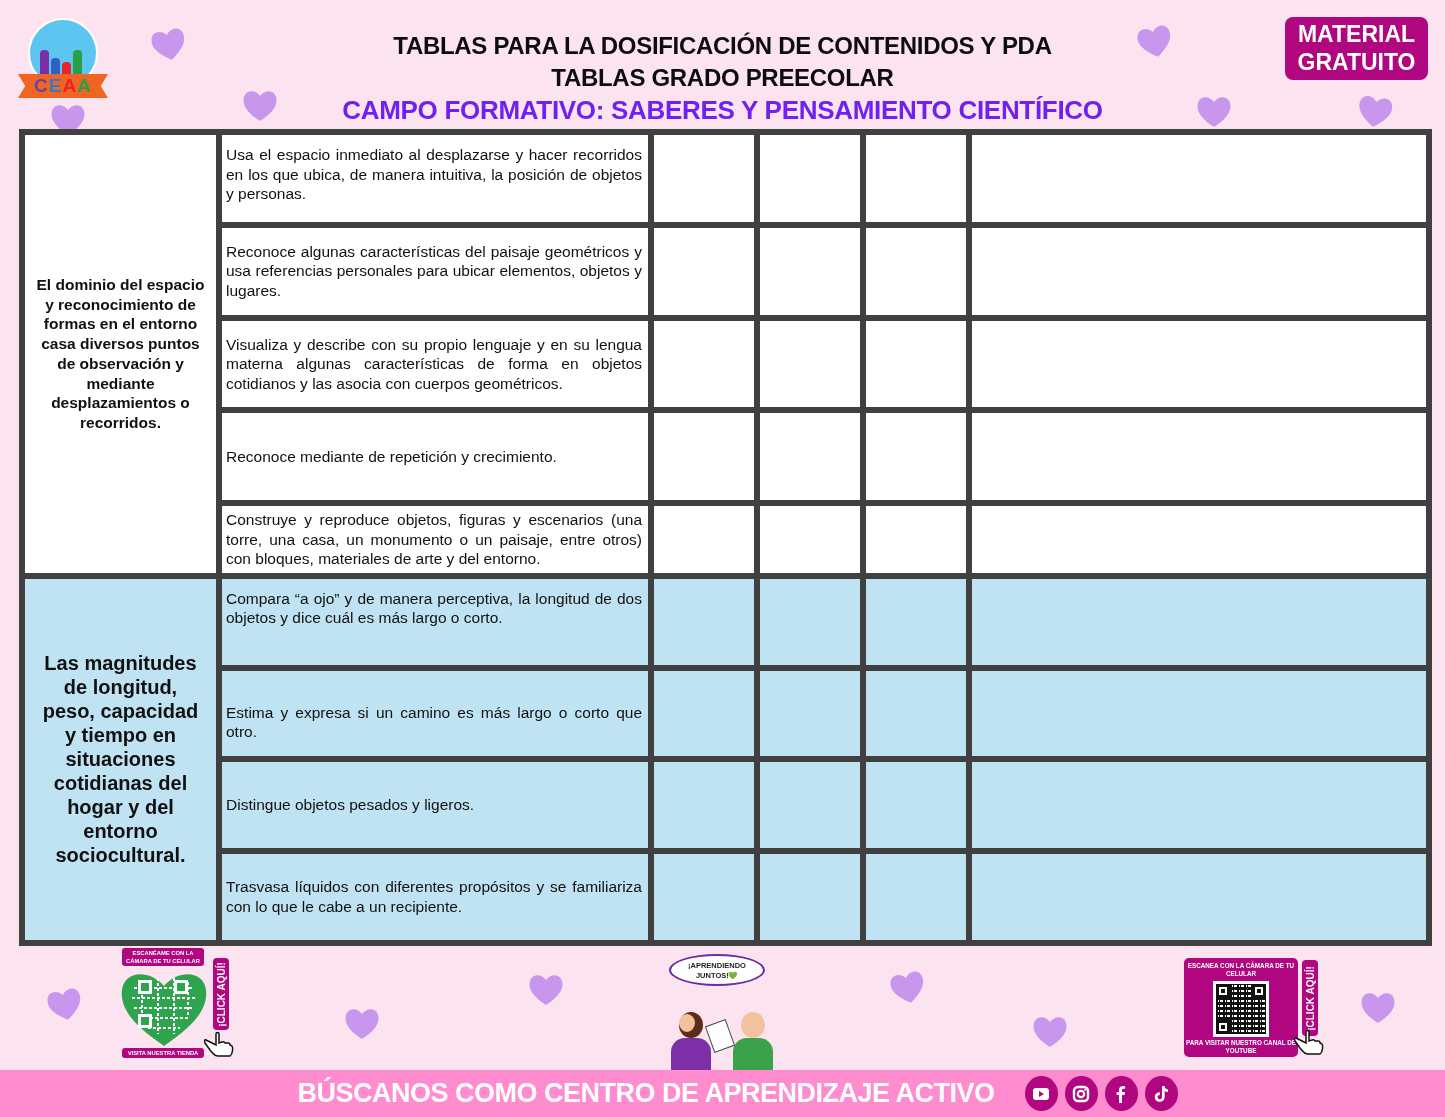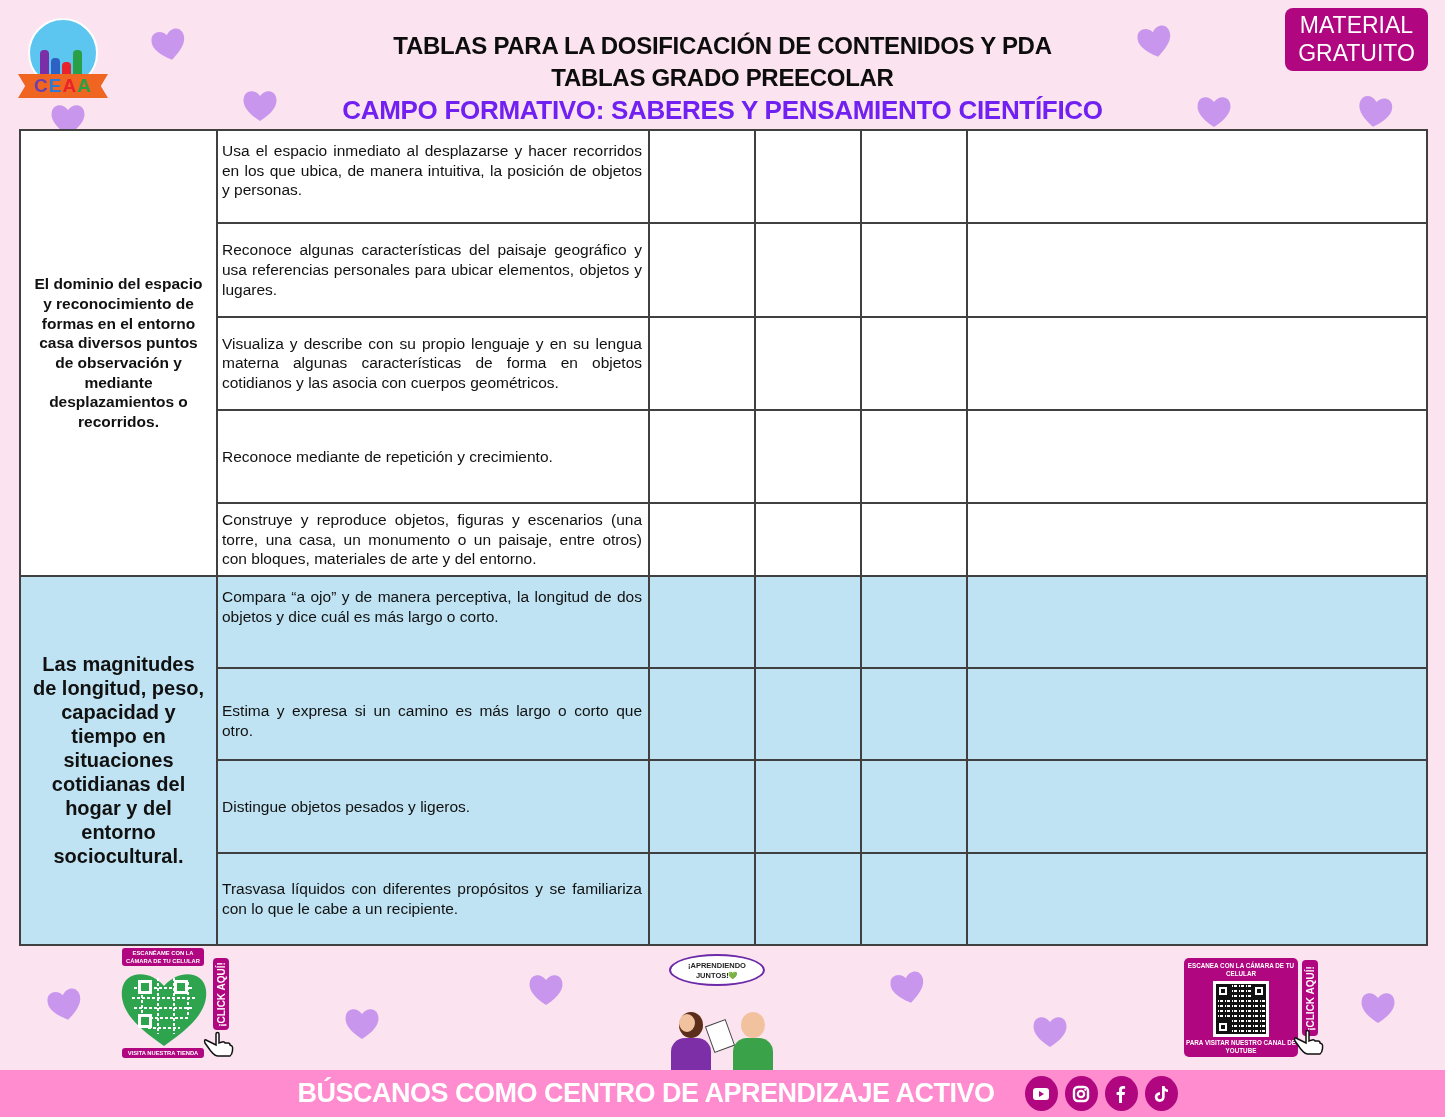--- a/index.html
+++ b/index.html
@@ -48,35 +48,35 @@
   }
   .title1, .title2 {
     font-weight: 900; font-size: 24px; line-height: 32px; color: #0d0d0d;
     letter-spacing: -0.3px;
   }
   .title3 {
     font-weight: 900; font-size: 26px; line-height: 32px; color: #7021f2;
     letter-spacing: -0.3px;
   }
   .badge {
-    position: absolute; left: 1285px; top: 8px; width: 143px; height: 63px;
+    position: absolute; left: 1285px; top: 17px; width: 143px; height: 63px;
     background: #b0067f; border-radius: 8px; color: #fff;
-    font-weight: 400; font-size: 23px; line-height: 28px; text-align: center;
+    font-weight: 700; font-size: 23px; line-height: 28px; text-align: center;
     padding-top: 3px;
   }
 
   
   .table-wrap {
     position: absolute; left: 19px; top: 129px; width: 1407px; height: 817px;
   }
   table {
     border-collapse: collapse; width: 100%; height: 100%; table-layout: fixed;
   }
   td {
-    border: 2px solid #404040;
+    border: 6px solid #404040;
     vertical-align: middle;
   }
   .sec-white td { background: #ffffff; }
   .sec-blue td { background: #bfe3f3; }
   td.topic {
     text-align: center; font-weight: 700; padding: 0 10px;
   }
   .sec-white td.topic { font-size: 15.5px; line-height: 19.7px; }
   .sec-blue td.topic { font-size: 20px; line-height: 24px; }
   td.pda {
@@ -285,21 +285,21 @@
     <tbody>
       <tr class="sec-white" style="height:91px;">
         <td class="topic" rowspan="5">El dominio del espacio y reconocimiento de formas en el entorno casa diversos puntos de observación y mediante desplazamientos o recorridos.</td>
         <td class="pda top">Usa el espacio inmediato al desplazarse y hacer recorridos en los que ubica, de manera intuitiva, la posición de objetos y personas.</td>
         <td></td>
         <td></td>
         <td></td>
         <td></td>
       </tr>
       <tr class="sec-white" style="height:91px;">
-        <td class="pda">Reconoce algunas características del paisaje geográfico y usa referencias personales para ubicar elementos, objetos y lugares.</td>
+        <td class="pda">Reconoce algunas características del paisaje geométricos y usa referencias personales para ubicar elementos, objetos y lugares.</td>
         <td></td>
         <td></td>
         <td></td>
         <td></td>
       </tr>
       <tr class="sec-white" style="height:91px;">
         <td class="pda">Visualiza y describe con su propio lenguaje y en su lengua materna algunas características de forma en objetos cotidianos y las asocia con cuerpos geométricos.</td>
         <td></td>
         <td></td>
         <td></td>

